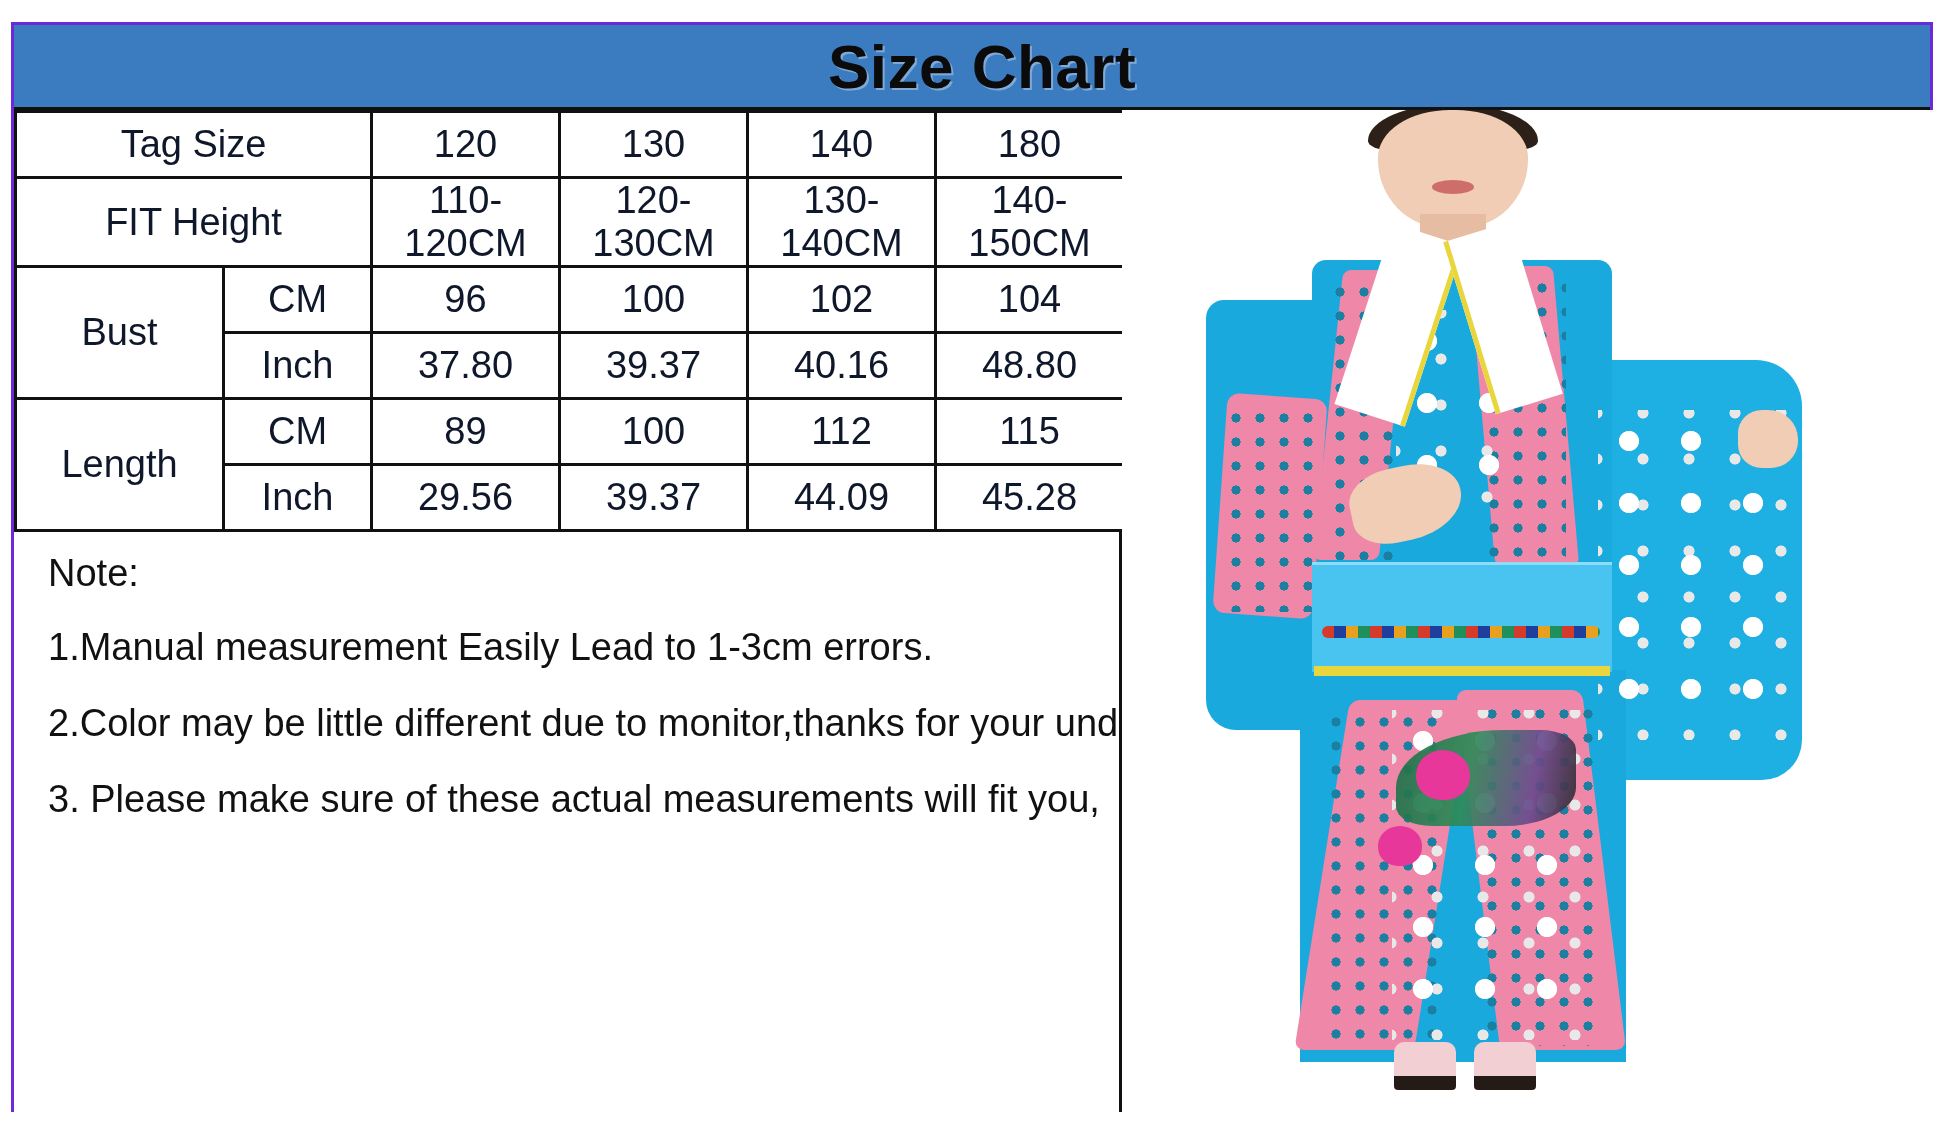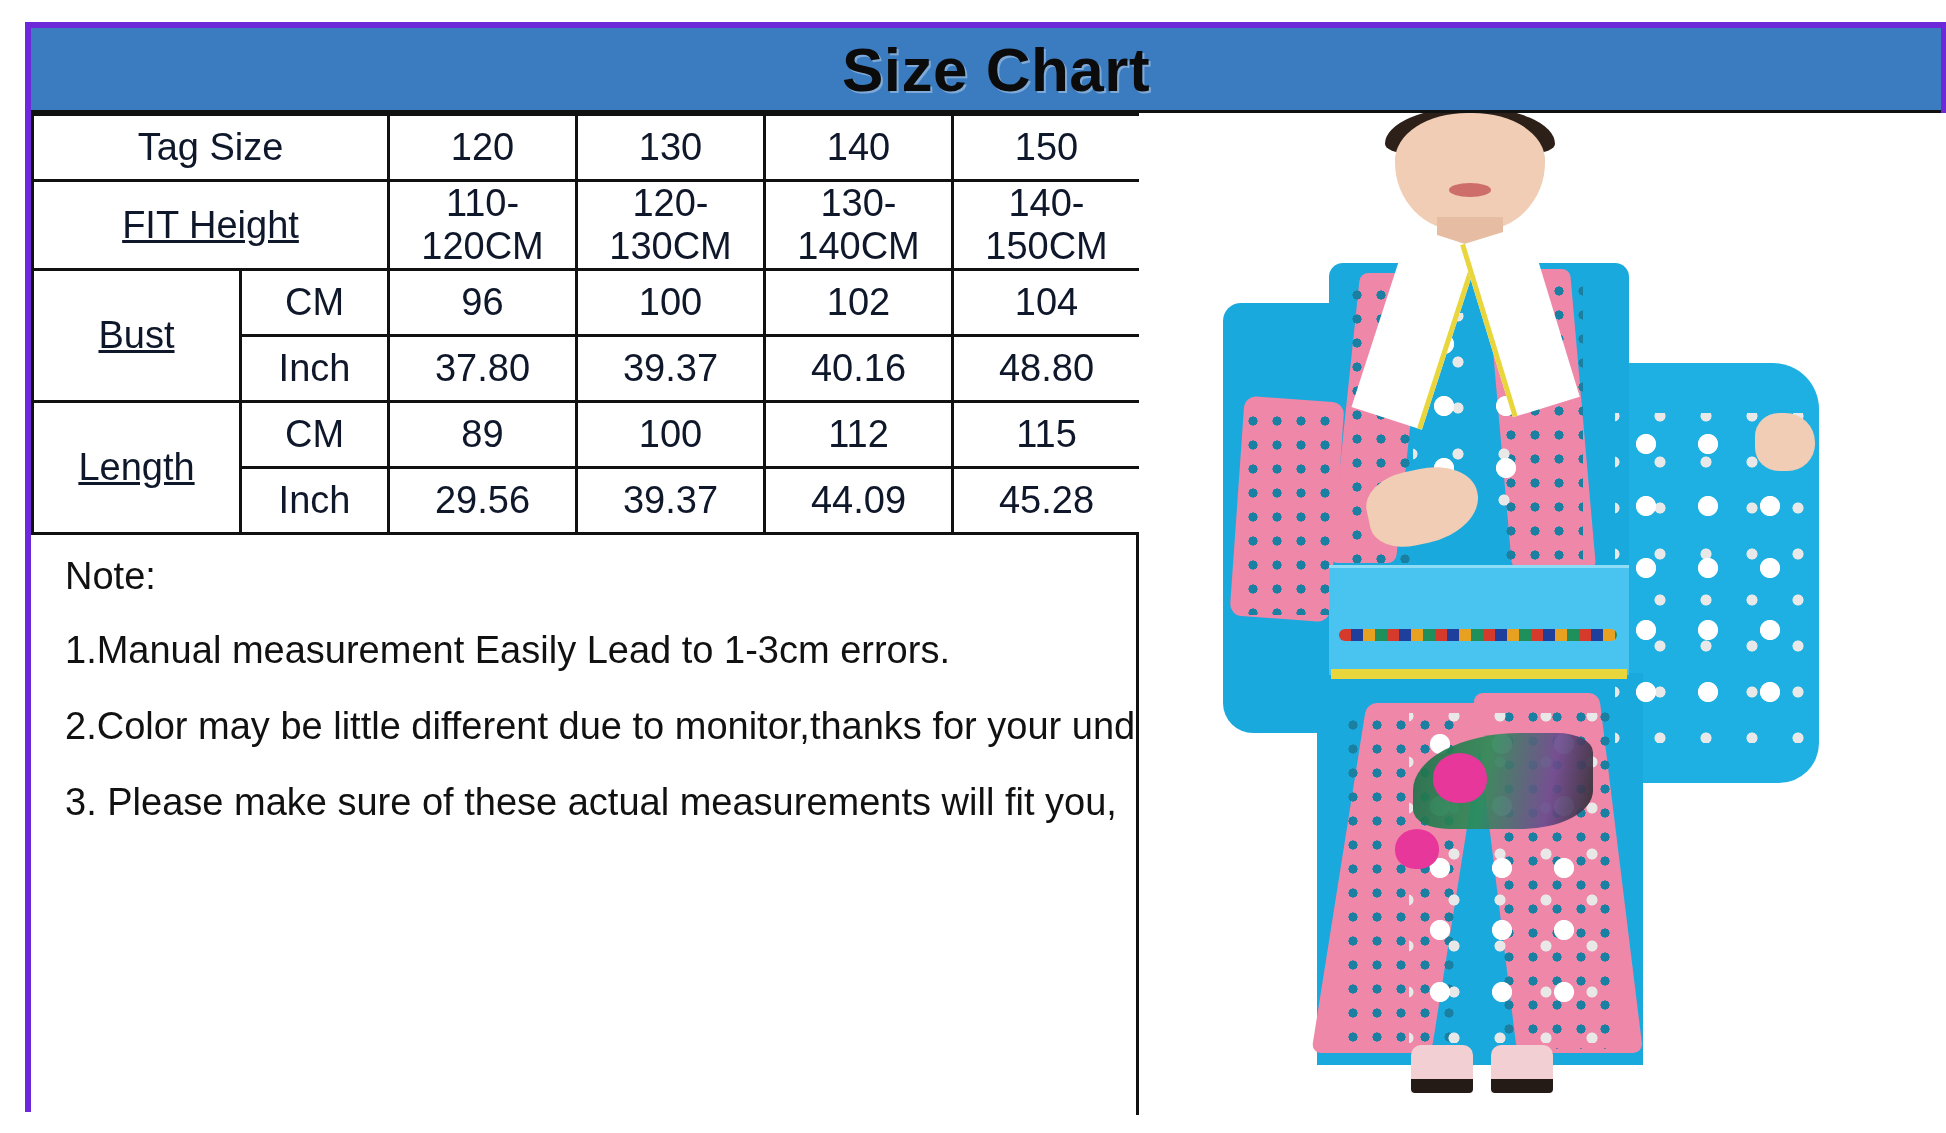--- a/index.html
+++ b/index.html
@@ -10,23 +10,23 @@
     overflow: hidden;
   }
   #root {
     position: relative;
     width: 1946px; height: 1133px;
     background: #ffffff;
   }
   
   .frame {
     position: absolute;
-    left: 25px; top: 22px;
+    left: 11px; top: 22px;
     width: 1922px; height: 1090px;
-    border: 6px solid #6d28d9;
+    border: 3px solid #6d28d9;
     background: #ffffff;
   }
   
   .title-bar {
     position: absolute;
     left: 0; top: 0;
     width: 100%; height: 85px;
     background: #3b7cc0;
     border-bottom: 3px solid #111111;
     display: flex;
@@ -79,21 +79,20 @@
     background: #c3d9ee;
     font-weight: bold;
     font-size: 40px;
     text-shadow: 1.5px 1.5px 0 rgba(255,255,255,0.6);
   }
   td.rowlabel {
     background: #c3d9ee;
     font-weight: bold;
     font-size: 40px;
     text-shadow: 1.5px 1.5px 0 rgba(255,255,255,0.6);
-    text-decoration: underline;
   }
   td.unit {
     background: #c3d9ee;
     font-weight: bold;
     font-size: 36px;
     text-shadow: 1.5px 1.5px 0 rgba(255,255,255,0.6);
   }
   .col-label { width: 208px; }
   .col-unit  { width: 148px; }
   .col-val   { width: 188px; }
@@ -325,21 +324,21 @@
             <col class="col-val">
             <col class="col-val">
             <col class="col-val">
         </colgroup>
         <tbody>
           <tr>
             <td class="hdr" colspan="2">Tag Size</td>
             <td class="hdr">120</td>
             <td class="hdr">130</td>
             <td class="hdr">140</td>
-            <td class="hdr">150</td>
+            <td class="hdr">180</td>
           </tr>
           <tr>
             <td class="rowlabel" colspan="2">FIT Height</td>
             <td>110-120CM</td>
             <td>120-130CM</td>
             <td>130-140CM</td>
             <td>140-150CM</td>
           </tr>
           <tr>
             <td class="rowlabel" rowspan="2">Bust</td>

